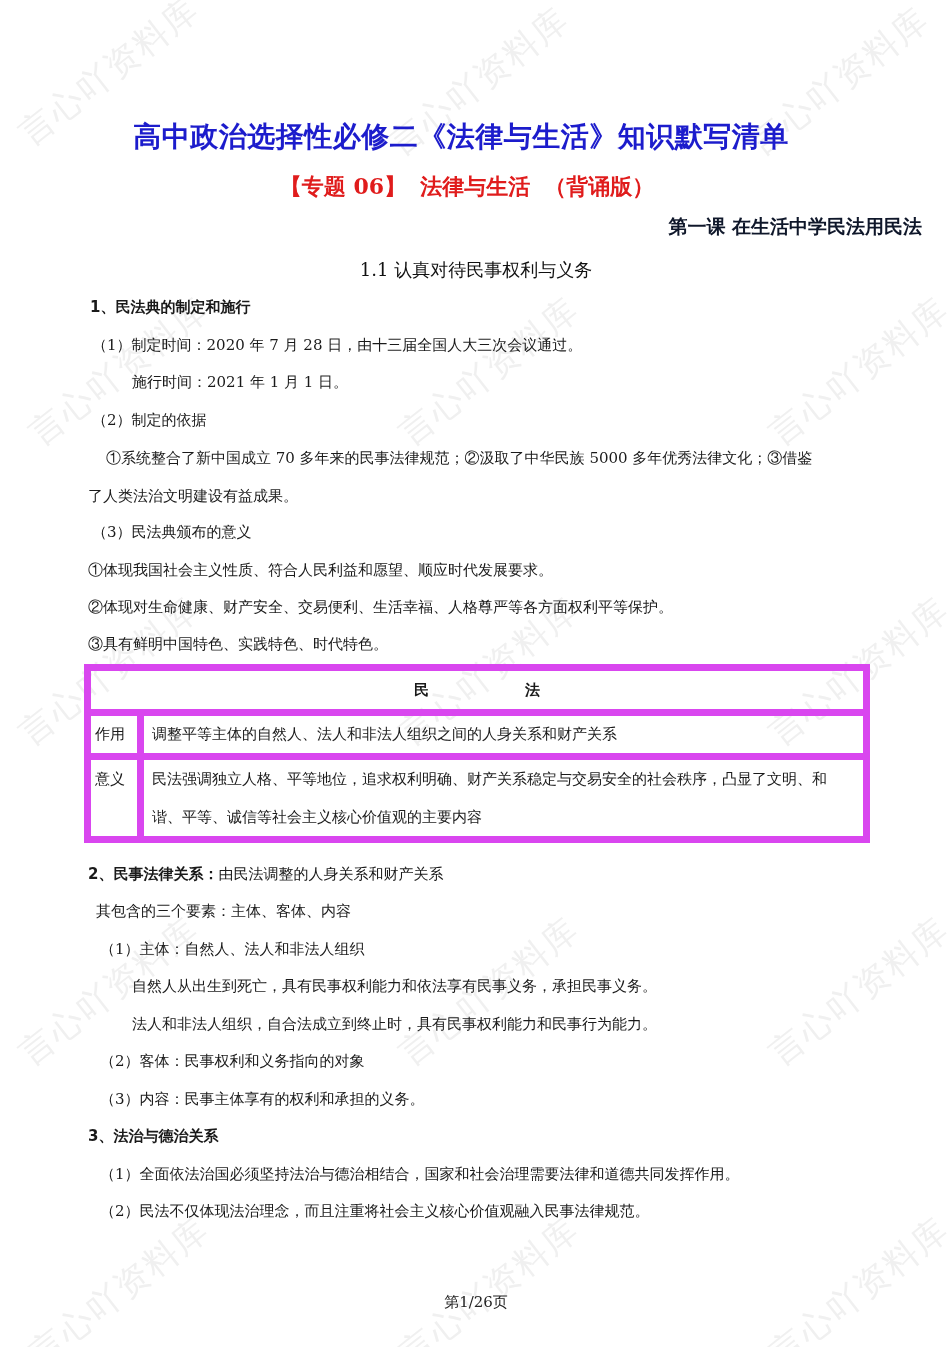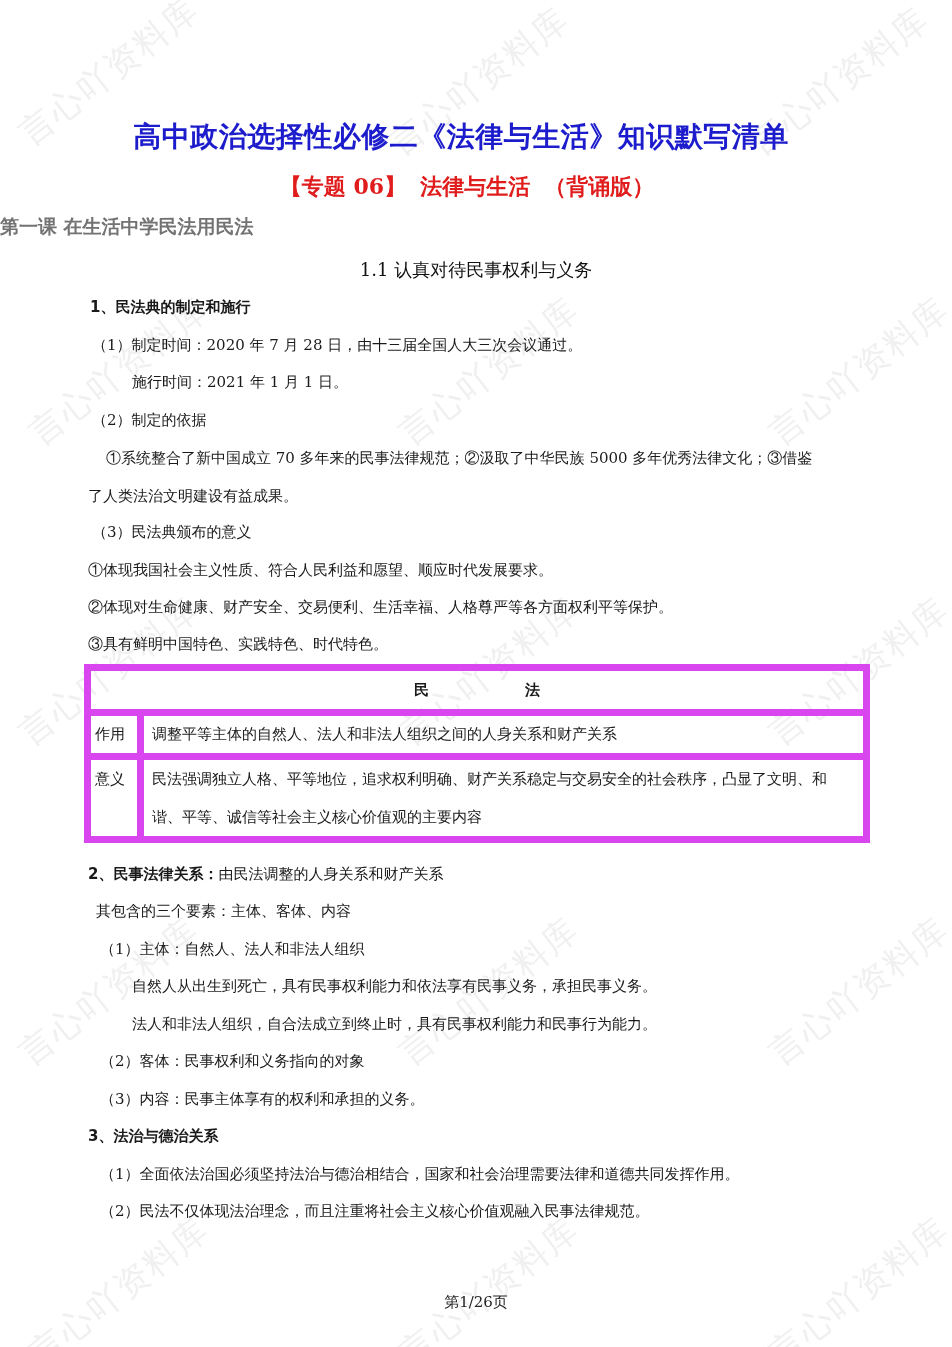--- a/index.html
+++ b/index.html
@@ -7,22 +7,22 @@
          font-family: "DejaVu Serif", "Liberation Serif", serif; color:#1a1a1a; }
   .wm-layer { position:absolute; inset:0; pointer-events:none; z-index:0; }
   .wm { position:absolute; font-family:"DejaVu Sans", sans-serif; font-size:34px; color:#f0f0f0;
         transform: rotate(-38deg); transform-origin:left top; white-space:nowrap; letter-spacing:2px; }
   .page { position:relative; z-index:1; }
   .title { position:absolute; top:118px; left:0; width:922px; text-align:center;
            font-family:"DejaVu Sans", sans-serif; font-weight:bold; font-size:28px; color:#1c1ccc; letter-spacing:0.5px; }
   .subtitle { position:absolute; top:172px; left:0; width:922px; text-align:center;
               font-weight:bold; font-size:22px; color:#e01c1c;padding-left:6px; }
   .subtitle .gap { display:inline-block; width:14px; }
-  .lesson { position:absolute; top:214px; left:0; width:922px; text-align:left;
-            font-family:"DejaVu Sans", sans-serif; font-weight:bold; font-size:19px; color:#737373; }
+  .lesson { position:absolute; top:214px; left:0; width:922px; text-align:right;
+            font-family:"DejaVu Sans", sans-serif; font-weight:bold; font-size:19px; color:#0f172a; }
   .section { position:absolute; top:258px; left:0; width:952px; text-align:center; font-size:18px; color:#111; }
   .line { position:absolute; font-size:15px; color:#1a1a1a; white-space:nowrap; }
   .bold { font-weight:bold; font-family:"DejaVu Sans", sans-serif; }
   table.civil { position:absolute; top:664px; left:84px; width:786px; border-collapse:collapse; font-size:15px; }
   table.civil td, table.civil th { border:7px solid #d946ef; padding:0 8px; }
   table.civil th { height:38px; font-weight:bold; font-family:"DejaVu Sans", sans-serif; text-align:center; }
   table.civil th .sp { display:inline-block; width:96px; }
   table.civil td.label { width:38px; padding:0 4px; text-align:left; }
   table.civil tr.r1 td, table.civil tr.r2 td { height:37px; }
   table.civil tr.r3 td { height:76px; line-height:38px; }

